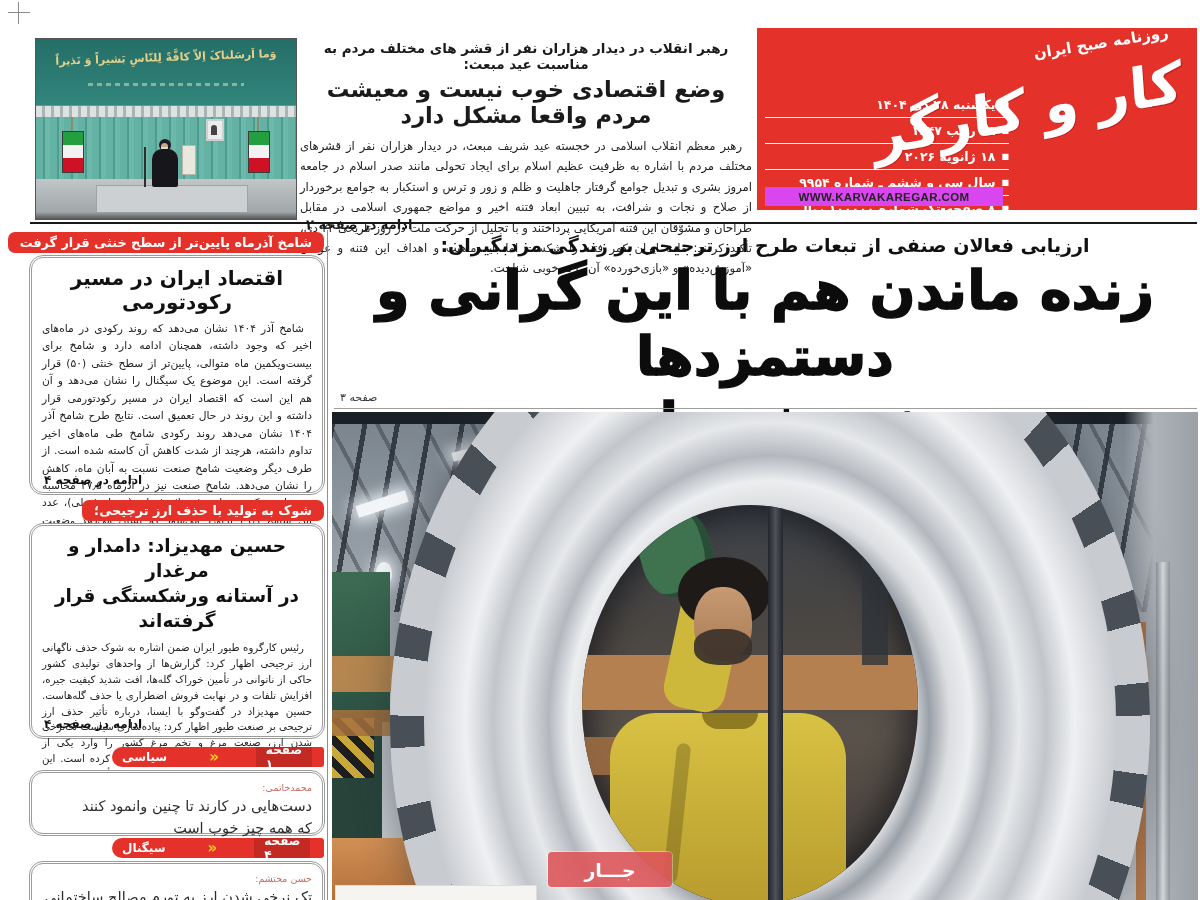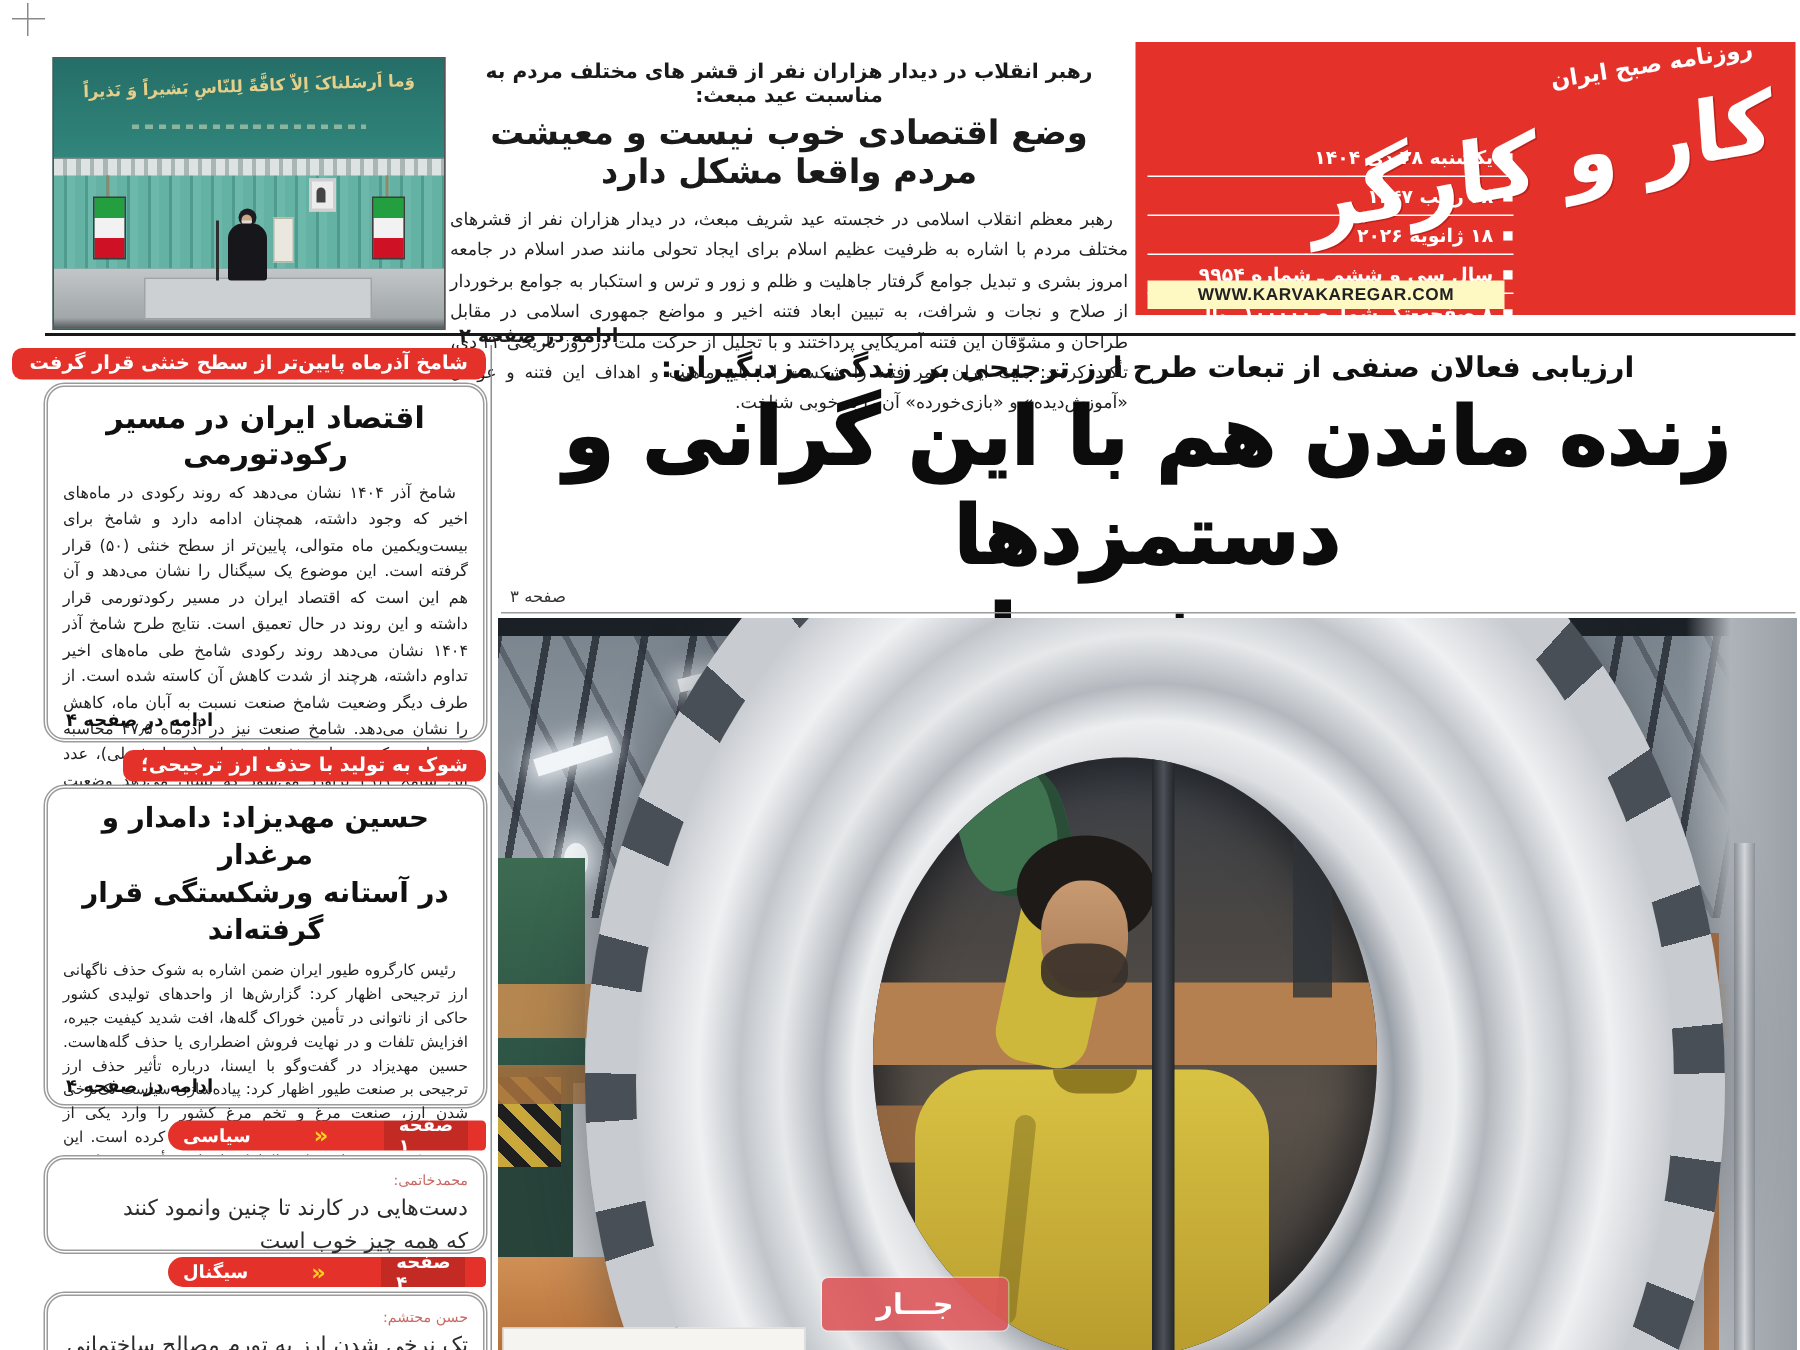--- a/index.html
+++ b/index.html
@@ -14,21 +14,21 @@
 
   
   .masthead{left:757px;top:28px;width:440px;height:182px;background:#e4322b;color:#fff;overflow:hidden;}
   .tagline{position:absolute;right:28px;top:6px;font-size:15px;font-weight:bold;transform:rotate(-9deg);letter-spacing:1px;}
   .paper-title{position:absolute;right:4px;top:48px;width:330px;text-align:center;font-size:56px;font-weight:bold;
                transform:rotate(-10deg) skewX(-6deg);white-space:nowrap;text-shadow:1px 1px 0 rgba(120,0,0,.35);}
   .dates{position:absolute;left:8px;top:64px;width:244px;}
   .date-row{display:flex;align-items:center;justify-content:flex-start;height:25px;border-bottom:1px solid #fff;
             font-size:12.5px;font-weight:bold;gap:6px;padding-left:4px;}
   .date-row .sq{font-size:8px;line-height:1;}
-  .site-box{position:absolute;left:8px;bottom:4px;width:238px;height:19px;background:#fef9c3;color:#222;
+  .site-box{position:absolute;left:8px;bottom:4px;width:238px;height:19px;background:#d946ef;color:#222;
             display:flex;align-items:center;justify-content:center;font-size:11.5px;font-weight:bold;
             letter-spacing:.4px;direction:ltr;font-family:"Liberation Sans","DejaVu Sans",sans-serif;}
 
   
   .kphoto{left:35px;top:38px;width:260px;height:180px;border:1px solid #555;background:#2a7a72;overflow:hidden;}
   .k-wall{position:absolute;left:0;top:0;width:100%;height:66px;background:linear-gradient(180deg,#256e68,#31867c);}
   .k-verse{position:absolute;left:0;top:12px;width:100%;text-align:center;color:#e6d089;font-size:11px;font-weight:bold;
            transform:rotate(-2deg);}
   .k-subverse{position:absolute;left:20%;top:44px;width:60%;height:3px;
               background:repeating-linear-gradient(90deg,#c8d8b7 0 5px,transparent 5px 9px);opacity:.6;}

